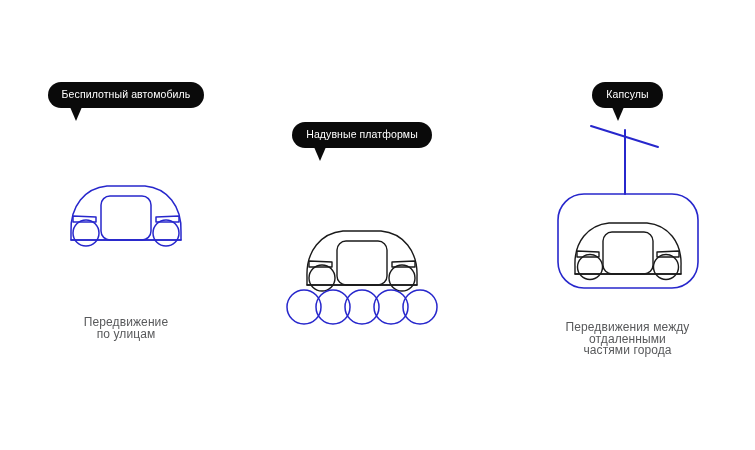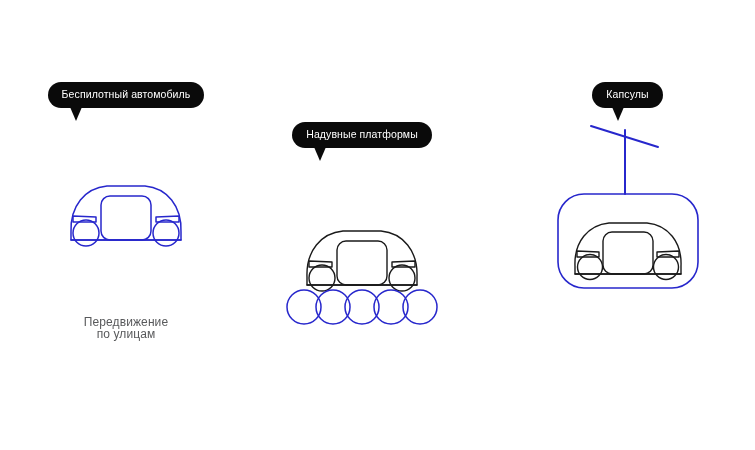--- a/index.html
+++ b/index.html
@@ -194,15 +194,18 @@
           <path d="M32 166 L138 166"></path>
           <rect x="60" y="124" width="50" height="42" rx="9"></rect>
           <path d="M34 143 L56 144 L56 149 L34 149 Z"></path>
           <path d="M136 143 L114 144 L114 149 L136 149 Z"></path>
           <circle cx="47" cy="159" r="12.5"></circle>
           <circle cx="123" cy="159" r="12.5"></circle>
         </g>
       </svg>
     </div>
 
+    <div class="caption">Передвижения между
+отдаленными
+частями города</div>
   </div>
 
 </div>
 
 </body></html>

